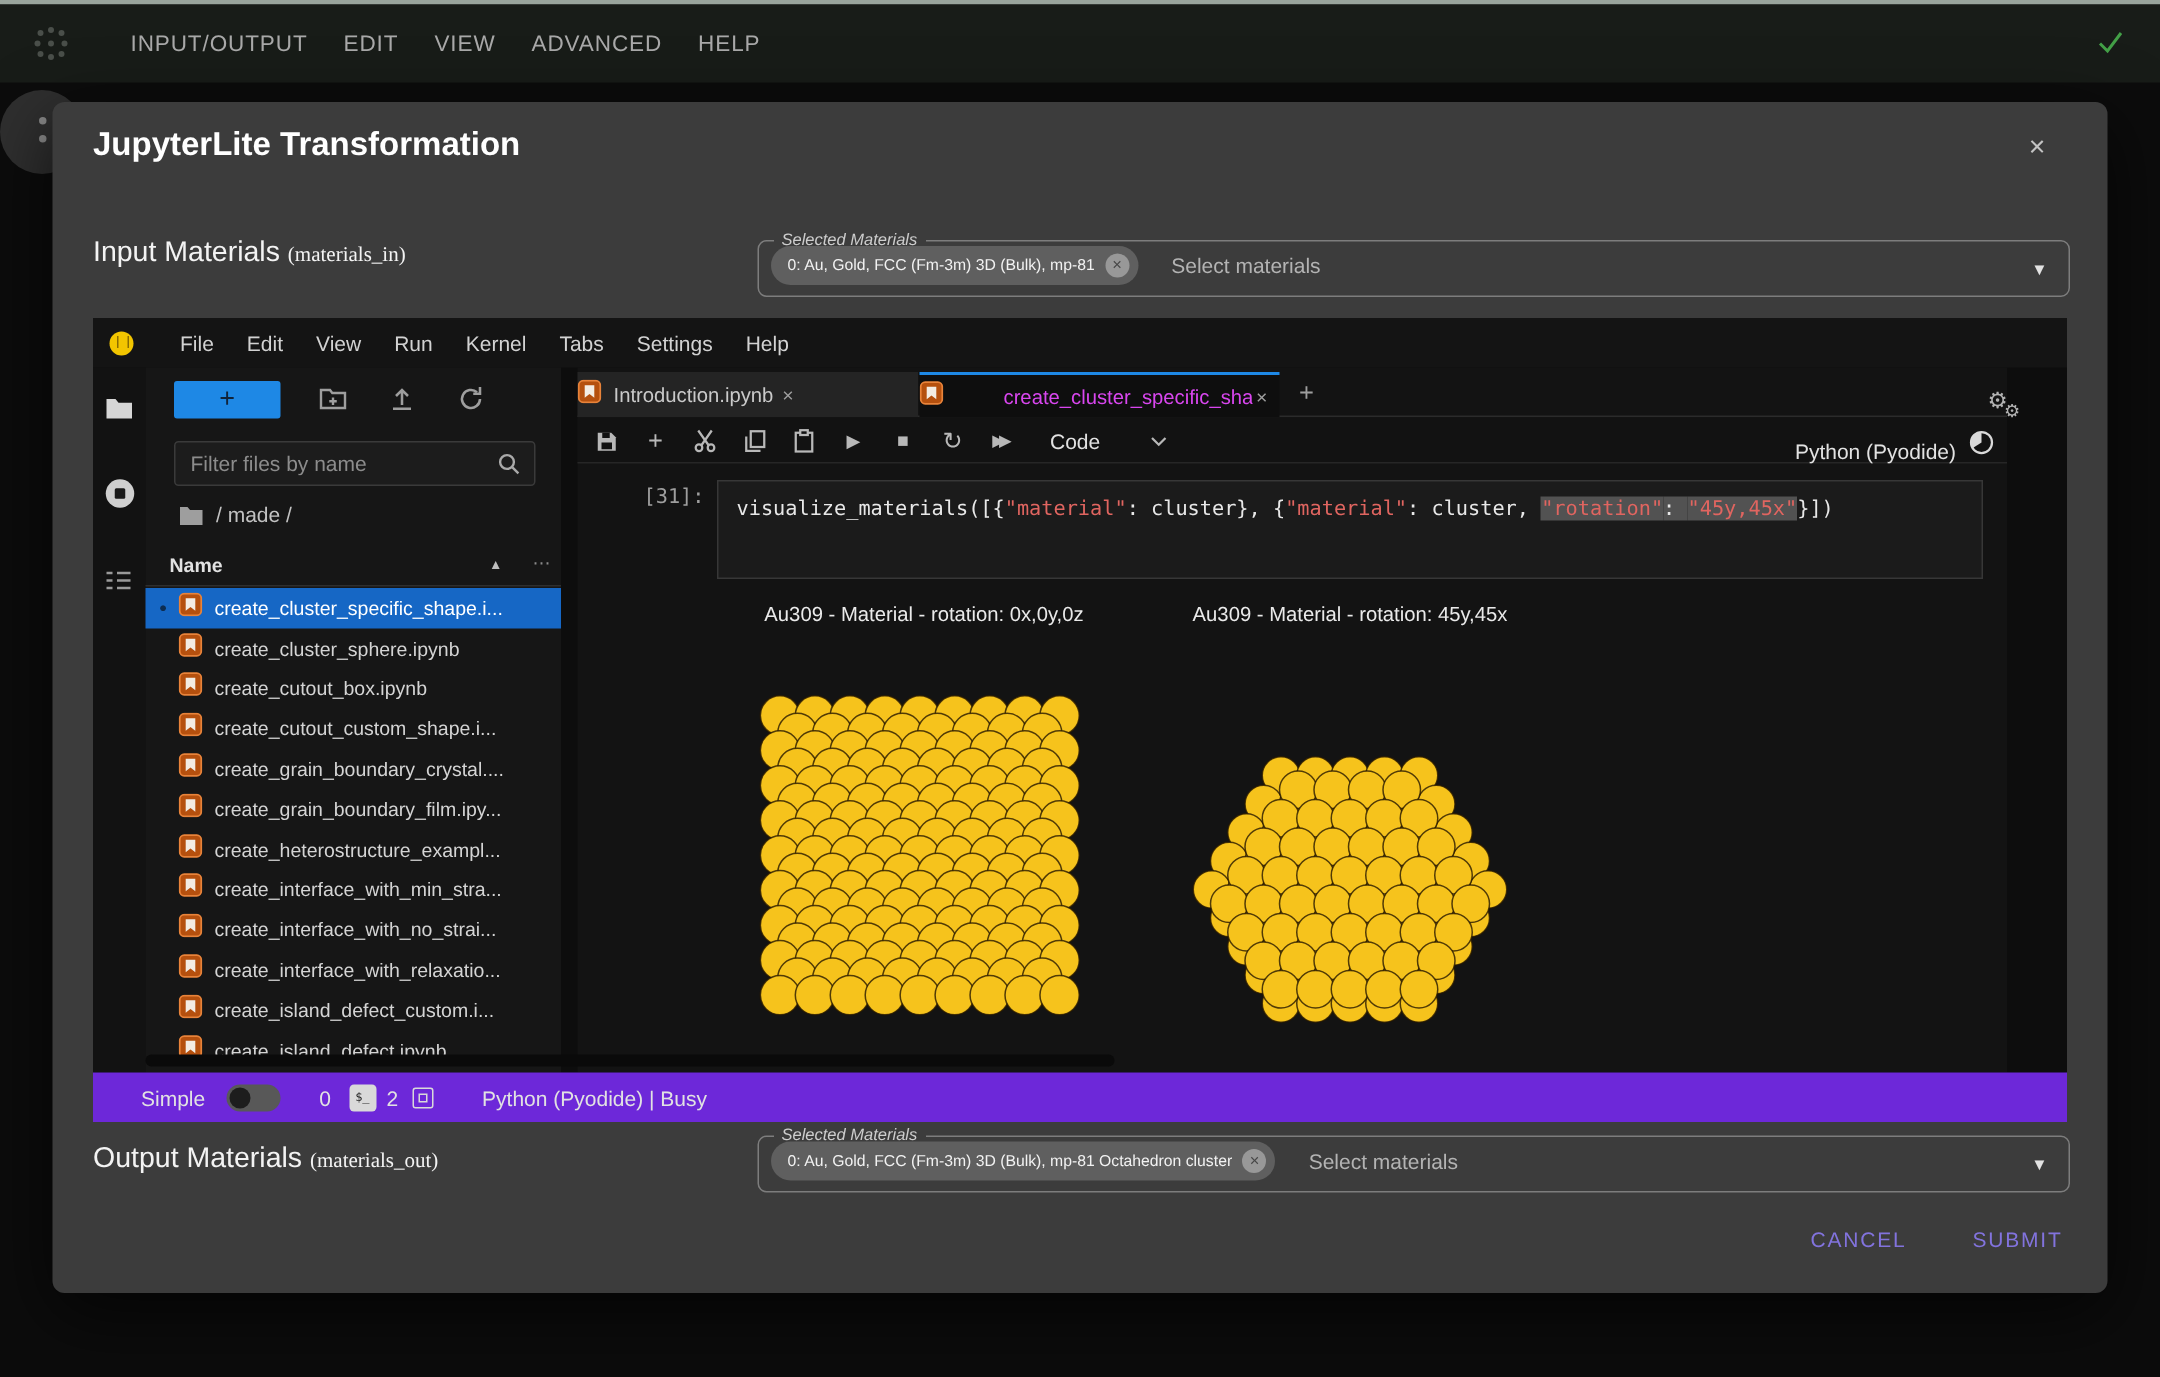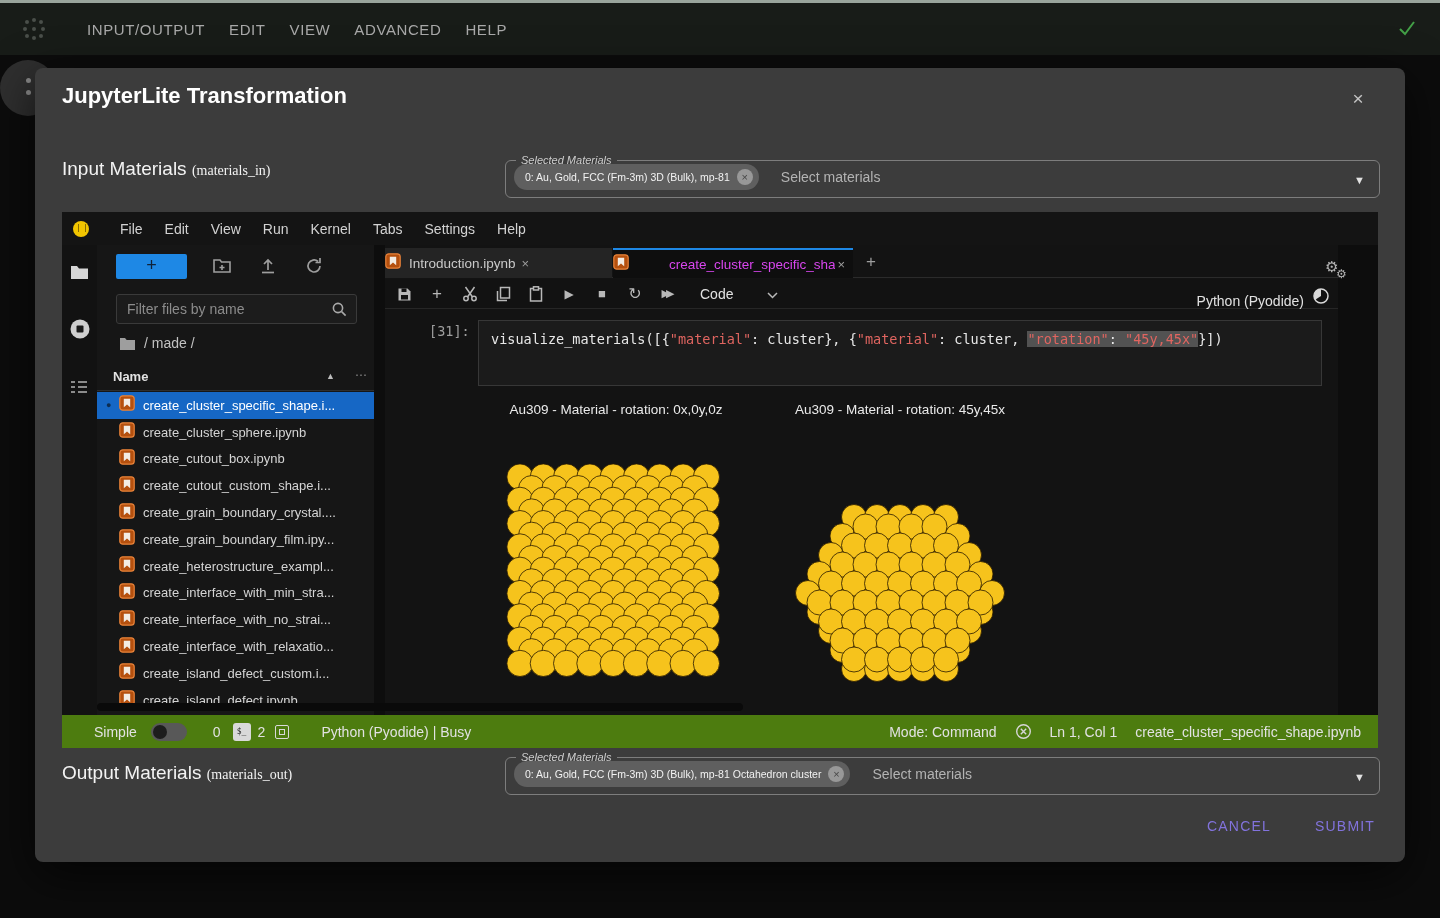--- a/index.html
+++ b/index.html
@@ -97,21 +97,21 @@
   .code-box { position:absolute; left:93px; top:75px; width:844px; height:66px; background:#1b1b1b; border:1px solid #373737; }
   .cline { padding:0 12px; height:30px; line-height:30px; font-family:"DejaVu Sans Mono",monospace; font-size:13.5px; white-space:pre; }
   .cline:first-child { margin-top:3px; }
   .tok-p { color:#e8e8e8; } .tok-k { color:#4db34d; } .tok-m { color:#5aa7e8; } .tok-s { color:#e06560; }
   .hl { background:#525252; }
 
   .out-label { position:absolute; top:157px; transform:translateX(-50%); color:#eaeaea; font-size:13.5px; white-space:nowrap; }
   .cluster-canvas { position:absolute; left:55px; top:195px; }
 
   .jl-scrollbar { position:absolute; left:35px; top:491px; width:646px; height:8px; background:#0a0a0a; border-radius:4px; }
-  .jl-status { position:absolute; left:0; top:503px; width:1316px; height:33px; background:#4d7c0f; }
+  .jl-status { position:absolute; left:0; top:503px; width:1316px; height:33px; background:#6d28d9; }
   .st-left { position:absolute; left:32px; top:0; height:33px; display:flex; align-items:center; }
   .st-right { position:absolute; right:17px; top:0; height:33px; display:flex; align-items:center; }
   .st-text { color:#e2e2e2; font-size:14px; }
   .tgl { width:36px; height:18px; background:#585858; border-radius:9px; margin-left:14px; position:relative; cursor:pointer; }
   .tgl-knob { position:absolute; left:2px; top:2px; width:14px; height:14px; border-radius:50%; background:#1d1d1d; }
   .term-badge { width:18px; height:18px; background:#d9d9d9; border-radius:3px; color:#1d1d1d; font-family:"DejaVu Sans Mono",monospace; font-size:8px; line-height:18px; text-align:center; margin:0 7px 0 12px; }
   .chip-icn { width:14px; height:14px; border:1.6px solid #d9d9d9; border-radius:2px; margin:0 14px 0 10px; position:relative; }
   .chip-icn::after { content:""; position:absolute; left:3px; top:3px; width:4px; height:4px; border:1.4px solid #d9d9d9; }
   .gap18 { margin-left:18px; } .gap26 { margin-left:26px; }
 </style>
@@ -683,31 +683,20 @@
           <span class="st-text">Simple</span>
           <span class="tgl">
               <span class="tgl-knob"></span>
             </span>
           <span class="st-text gap26">0</span>
           <span class="term-badge">$_</span>
           <span class="st-text">2</span>
           <span class="chip-icn"></span>
           <span class="st-text gap18">Python (Pyodide) | Busy</span>
         </div>
-        <div class="st-right">
-          <span class="st-text">Mode: Command</span>
-          <span class="gap18" style="display:inline-flex">
-            <svg width="17" height="17" viewBox="0 0 17 17" fill="none" stroke="#d6d6d6" stroke-width="1.4">
-                <circle cx="8.5" cy="8.5" r="6.8"></circle>
-                <path d="M5.8 5.8l5.4 5.4M11.2 5.8l-5.4 5.4"></path>
-              </svg>
-          </span>
-          <span class="st-text gap18">Ln 1, Col 1</span>
-          <span class="st-text gap18">create_cluster_specific_shape.ipynb</span>
-        </div>
       </div>
     </div>
 
     <div class="abs gears">
       <span class="g1">⚙</span>
         <span class="g2">⚙</span>
     </div>
 
     <div class="abs sec-label" style="left:27px;top:694px">
       <span>Output Materials </span><span class="mono">(materials_out)</span>

